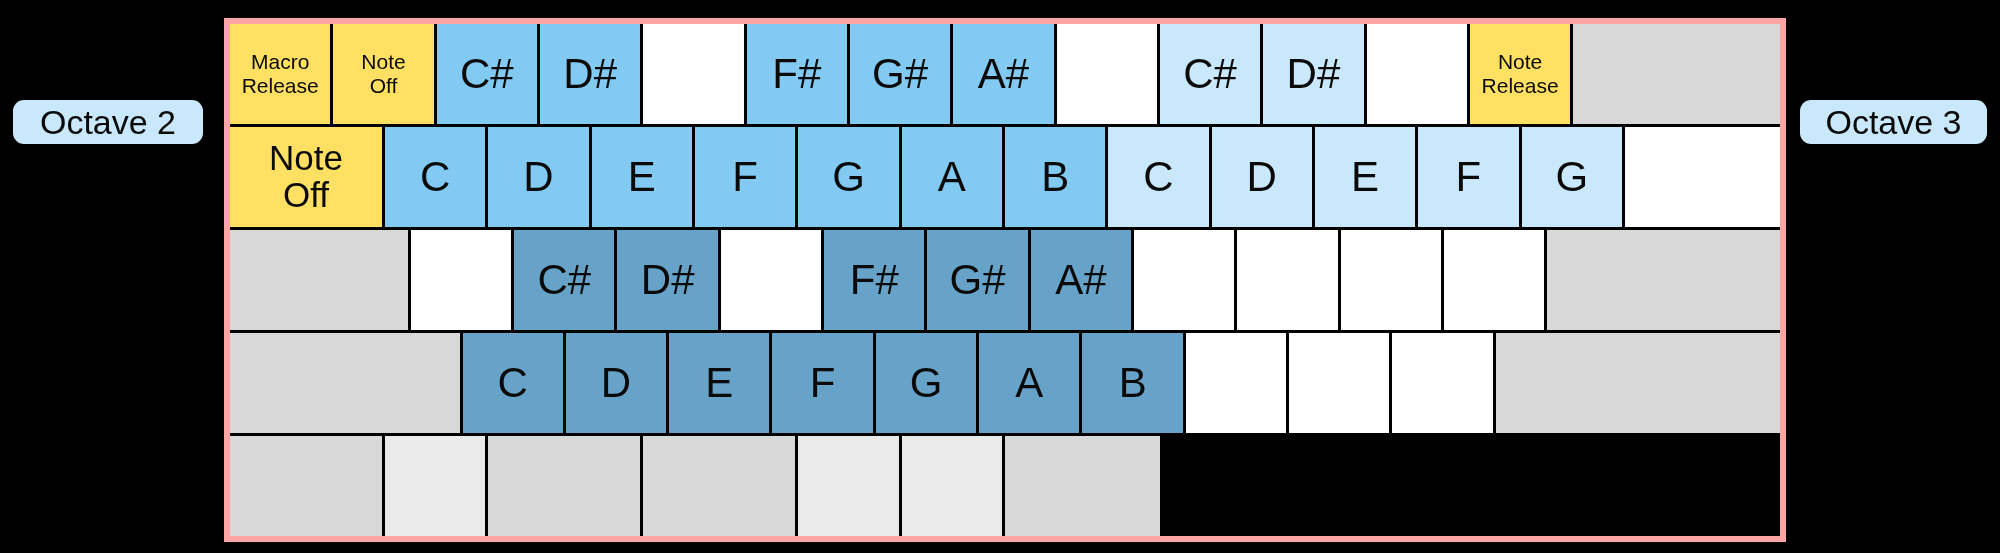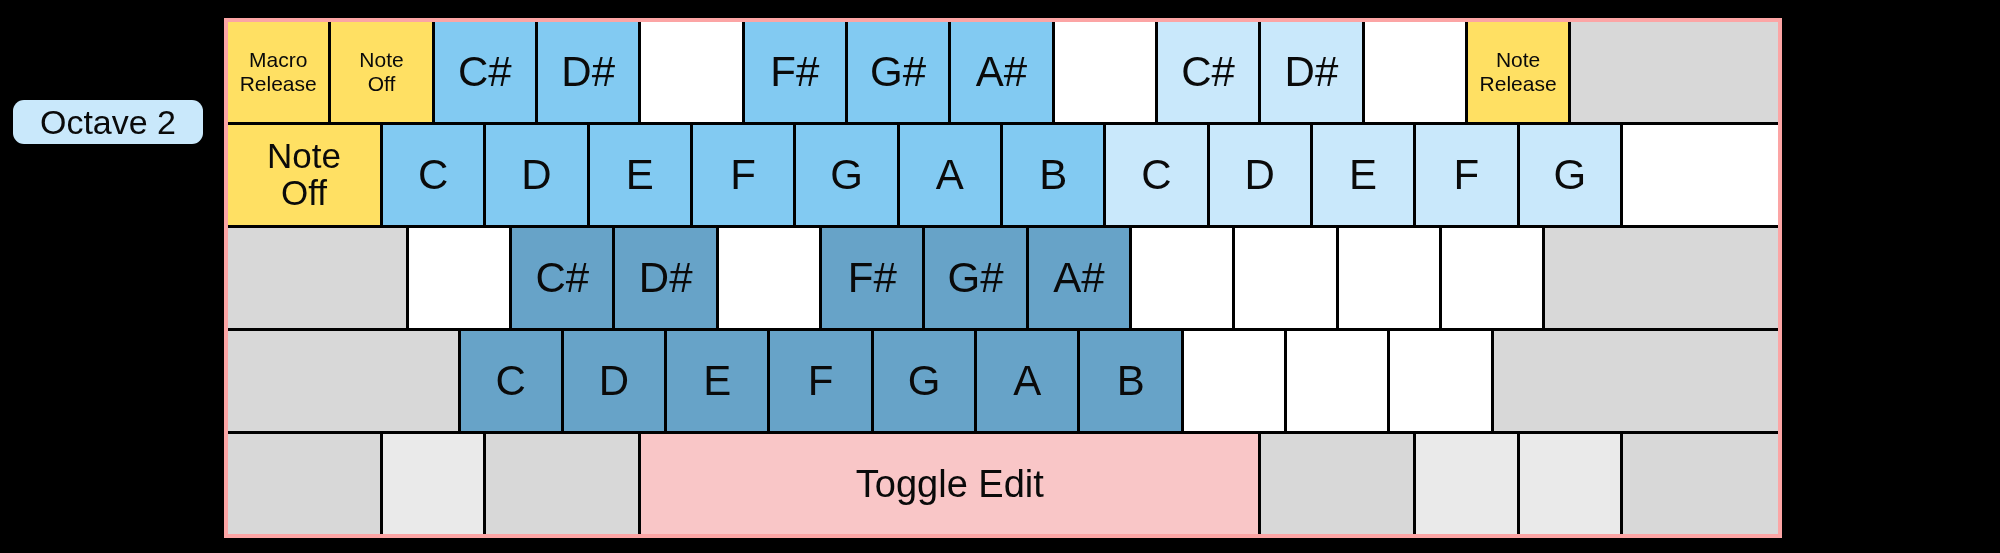--- a/index.html
+++ b/index.html
@@ -14,21 +14,21 @@
     background: #000;
     font-family: "Liberation Sans", sans-serif;
     color: #0a0a0a;
     overflow: hidden;
   }
   .grid {
     position: absolute;
     left: 224px;
     top: 18px;
     width: 1550px;
-    border: 4px solid #fca5a5;
+    border: 6px solid #fca5a5;
     background: #000;
   }
   .row {
     display: flex;
     height: 100px;
   }
   .row + .row {
     border-top: 3px solid #000;
   }
   .cell {
@@ -63,20 +63,21 @@
   .pill-octave3 { left: 1800px; top: 100px; width: 187px; }
 </style>
 </head>
 <body>
 
 <div class="stage">
 
   <div class="pill pill-octave2" style="background: rgb(201, 232, 251);">Octave 2</div>
 
 
+  <div class="pill pill-octave3" style="background: rgb(201, 232, 251);">Octave 3</div>
 
   <div class="grid">
       <div class="row">
         <div class="cell small" style="width: 6.6667%; background: rgb(255, 224, 99);">
           <div>Macro</div>
           <div>Release</div>
         </div>
         <div class="cell small" style="width: 6.6667%; background: rgb(255, 224, 99);">
           <div>Note</div>
           <div>Off</div>
@@ -142,21 +143,20 @@
         <div class="cell large" style="width: 6.6667%; background: rgb(103, 163, 200);">B</div>
         <div class="cell large" style="width: 6.6667%; background: rgb(255, 255, 255);"></div>
         <div class="cell large" style="width: 6.6667%; background: rgb(255, 255, 255);"></div>
         <div class="cell large" style="width: 6.6667%; background: rgb(255, 255, 255);"></div>
         <div class="cell large" style="width: 18.3333%; background: rgb(216, 216, 216);"></div>
       </div>
       <div class="row">
         <div class="cell large" style="width: 10%; background: rgb(216, 216, 216);"></div>
         <div class="cell large" style="width: 6.6667%; background: rgb(234, 234, 234);"></div>
         <div class="cell large" style="width: 10%; background: rgb(216, 216, 216);"></div>
-        <div class="cell xlarge" style="width: 40%; background: rgb(249, 198, 199);">Toggle Edit</div>
         <div class="cell large" style="width: 10%; background: rgb(216, 216, 216);"></div>
         <div class="cell large" style="width: 6.6667%; background: rgb(234, 234, 234);"></div>
         <div class="cell large" style="width: 6.6667%; background: rgb(234, 234, 234);"></div>
         <div class="cell large" style="width: 10%; background: rgb(216, 216, 216);"></div>
       </div>
     </div>
 
 </div>
 
 </body></html>

